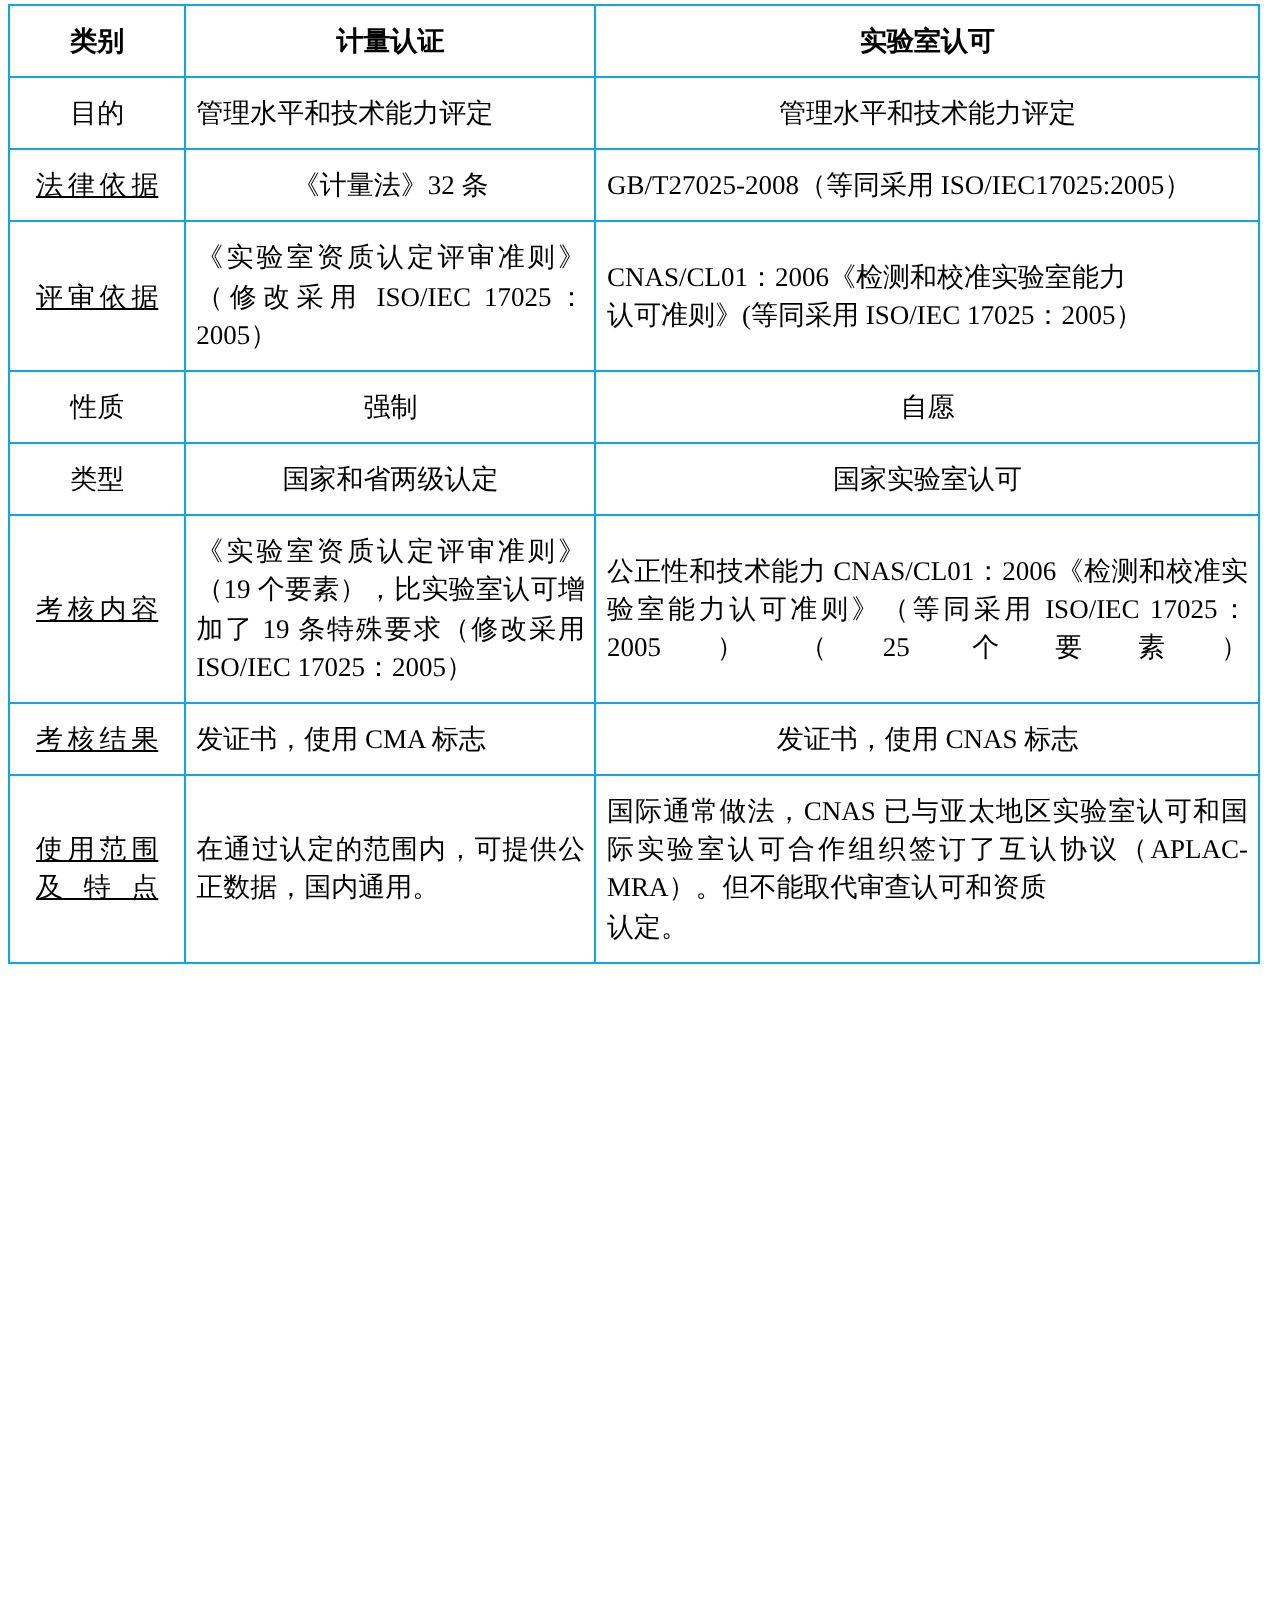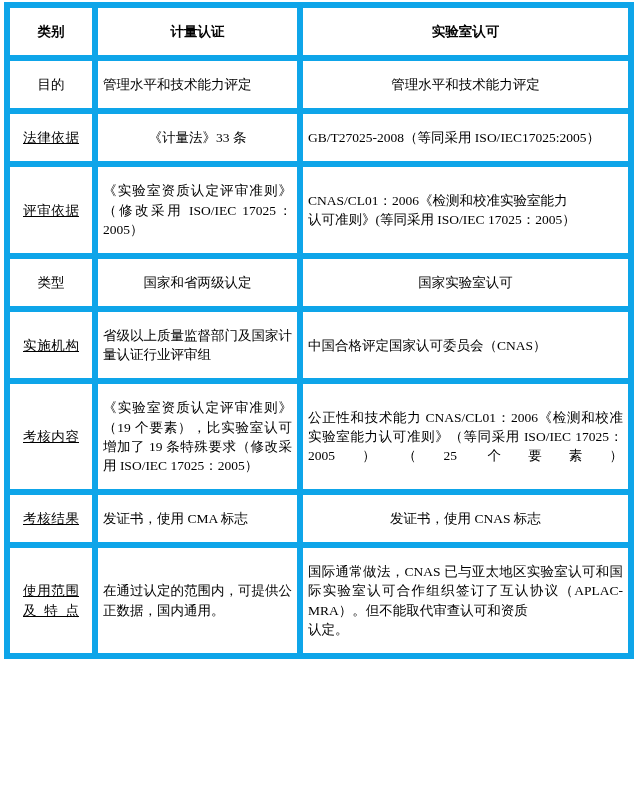--- a/index.html
+++ b/index.html
@@ -19,23 +19,23 @@
     position: relative;
     overflow: hidden;
   }
   table.cmp {
     border-collapse: collapse;
     width: 626px;
     margin: 2px 0 0 4px;
     table-layout: fixed;
   }
   table.cmp td {
-    border: 6px solid #0ea5e9;
+    border: 1px solid #0ea5e9;
     vertical-align: middle;
-    padding: 14px 5px;
+    padding: 8px 5px;
     font-size: 13.5px;
     line-height: 1.42;
   }
   col.c0 { width: 88px; }
   col.c1 { width: 205px; }
   col.c2 { width: 331px; }
 
   .hdr td {
     text-align: center;
     font-weight: bold;
@@ -91,49 +91,49 @@
             <span class="cat-inner">目的</span>
           </td>
         <td class="c-just">管理水平和技术能力评定</td>
         <td class="c-center">管理水平和技术能力评定</td>
       </tr>
 
       <tr>
         <td class="cat spread">
             <span class="cat-inner">法律依据</span>
           </td>
-        <td class="c-center">《计量法》33 条</td>
+        <td class="c-center">《计量法》32 条</td>
         <td class="c-just">GB/T27025-2008（等同采用 ISO/IEC17025:2005）</td>
       </tr>
 
       <tr>
         <td class="cat spread">
             <span class="cat-inner">评审依据</span>
           </td>
         <td class="c-just">《实验室资质认定评审准则》（修改采用 ISO/IEC 17025：2005）</td>
         <td class="c-just">CNAS/CL01：2006《检测和校准实验室能力<br>认可准则》(等同采用 ISO/IEC 17025：2005）</td>
       </tr>
 
+      <tr>
+        <td class="cat">
+            <span class="cat-inner">性质</span>
+          </td>
+        <td class="c-center">强制</td>
+        <td class="c-center">自愿</td>
+      </tr>
 
 
       <tr>
         <td class="cat">
             <span class="cat-inner">类型</span>
           </td>
         <td class="c-center">国家和省两级认定</td>
         <td class="c-center">国家实验室认可</td>
       </tr>
 
-      <tr>
-        <td class="cat spread">
-            <span class="cat-inner">实施机构</span>
-          </td>
-        <td class="c-just">省级以上质量监督部门及国家计量认证行业评审组</td>
-        <td class="c-just">中国合格评定国家认可委员会（CNAS）</td>
-      </tr>
 
       <tr>
         <td class="cat spread">
             <span class="cat-inner">考核内容</span>
           </td>
         <td class="c-just">《实验室资质认定评审准则》（19 个要素），比实验室认可增加了 19 条特殊要求（修改采用 ISO/IEC 17025：2005）</td>
         <td class="c-just-full">公正性和技术能力 CNAS/CL01：2006《检测和校准实验室能力认可准则》（等同采用 ISO/IEC 17025：2005）（25 个要素）</td>
       </tr>
 
       <tr>

